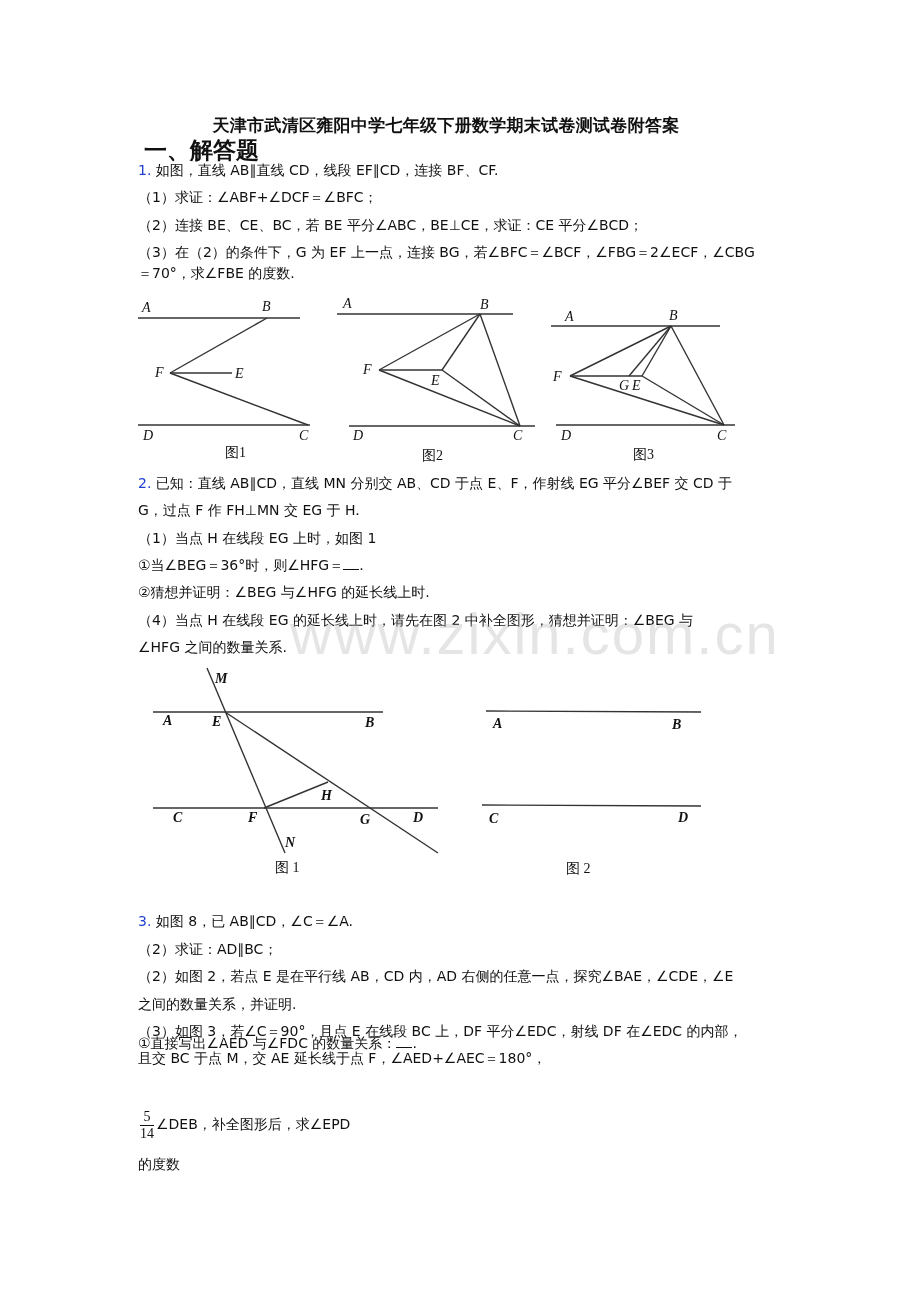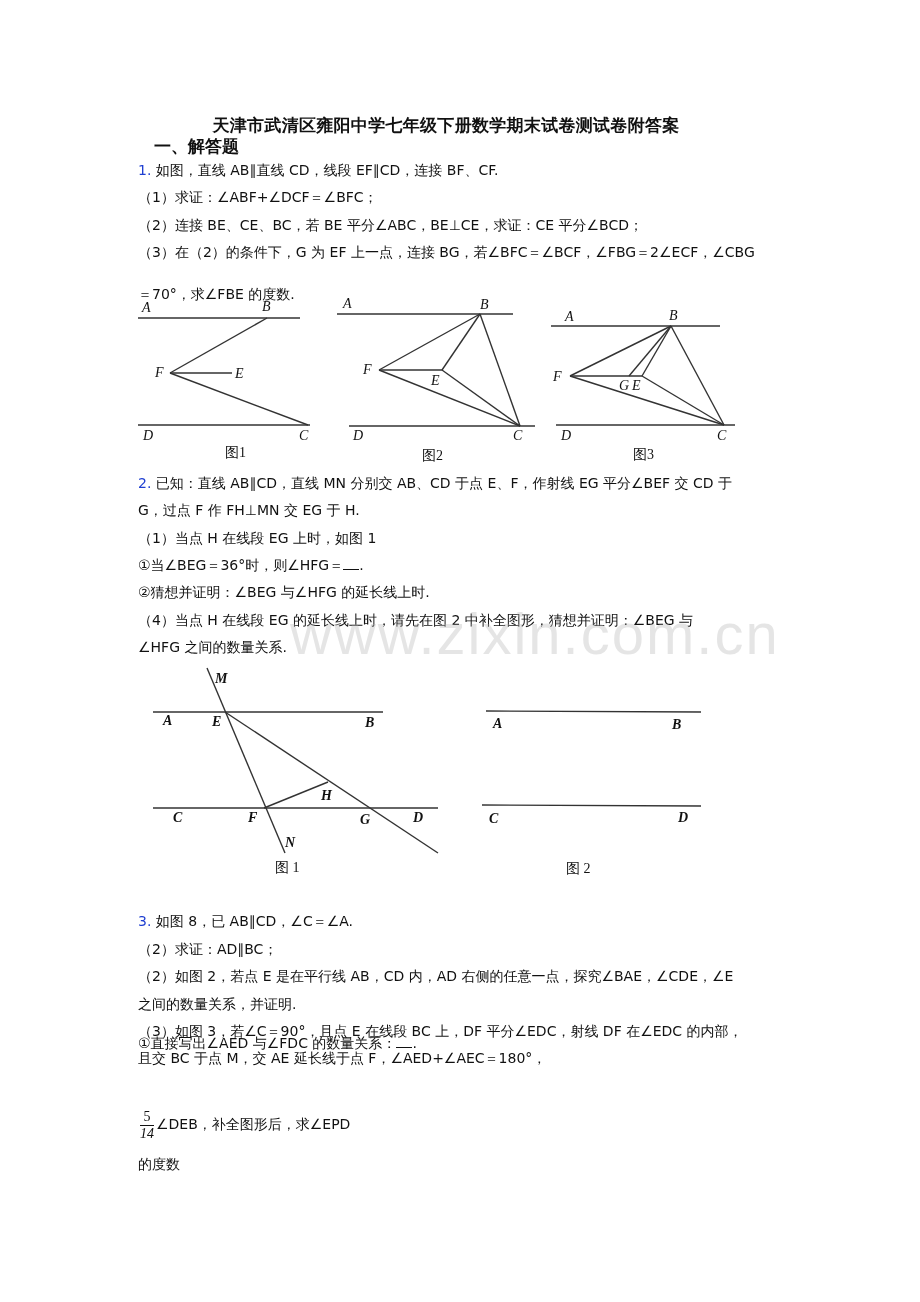--- a/index.html
+++ b/index.html
@@ -1,44 +1,44 @@
 <!DOCTYPE html>
 <html><head>
 <meta charset="utf-8">
 <style>
   html, body { margin: 0; padding: 0; background: #ffffff; }
   body { width: 920px; height: 1302px; position: relative; overflow: hidden;
          font-family: "DejaVu Sans", "Liberation Sans", sans-serif; color: #111; }
   .abs { position: absolute; }
   .title { left: 0; width: 892px; top: 114px; text-align: center; font-size: 17px; font-weight: bold; letter-spacing: 0.3px; }
-  .section { left: 154px; top: 135px; font-size: 17px; font-weight: bold; }
+  .section { left: 144px; top: 135px; font-size: 23px; font-weight: bold; }
   .line { left: 138px; font-size: 14px; line-height: 18px; white-space: nowrap; }
   .qnum { color: #1f3fd1; }
   svg text { font-family: "Liberation Serif", serif; font-style: italic; font-size: 14px; fill: #111; }
   svg text.cap { font-style: normal; font-size: 14px; }
   svg text.bold { font-weight: bold; }
   .figline { stroke: #333; stroke-width: 1.4; fill: none; }
   .watermark { left: 290px; top: 600px; font-size: 58px; color: rgba(180,180,180,0.35);
                font-family: "Liberation Sans", sans-serif; letter-spacing: 2px; pointer-events: none; }
   .frac { display: inline-block; vertical-align: middle; text-align: center; font-family: "Liberation Serif", serif; font-size: 14px; line-height: 16px; margin: 0 2px; }
   .frac .num { display: block; border-bottom: 1px solid #111; padding: 0 1px; }
-  .frac .den { display: block; font-style: italic; }
+  .frac .den { display: block; }
   .blank { display: inline-block; border-bottom: 1px solid #111; width: 16px; height: 13px; vertical-align: baseline; }
 </style>
 </head>
 <body>
 
 <div class="abs title">天津市武清区雍阳中学七年级下册数学期末试卷测试卷附答案</div>
 <div class="abs section">一、解答题</div>
 
 <div class="abs line" style="top:161px"><span class="qnum">1.</span> <span>如图，直线 AB∥直线 CD，线段 EF∥CD，连接 BF、CF.</span></div>
 <div class="abs line" style="top:188px">（1）求证：∠ABF+∠DCF＝∠BFC；</div>
 <div class="abs line" style="top:216px">（2）连接 BE、CE、BC，若 BE 平分∠ABC，BE⊥CE，求证：CE 平分∠BCD；</div>
 <div class="abs line" style="top:243px">（3）在（2）的条件下，G 为 EF 上一点，连接 BG，若∠BFC＝∠BCF，∠FBG＝2∠ECF，∠CBG</div>
-<div class="abs line" style="top:285px">＝70°，求∠FBE 的度数.</div>
+<div class="abs line" style="top:264px">＝70°，求∠FBE 的度数.</div>
 
 <svg class="abs" style="left:135px;top:295px" width="180" height="170">
   <line class="figline" x1="3" y1="23" x2="165" y2="23"></line>
   <line class="figline" x1="3" y1="130" x2="175" y2="130"></line>
   <line class="figline" x1="132" y1="23" x2="35" y2="78"></line>
   <line class="figline" x1="35" y1="78" x2="97" y2="78"></line>
   <line class="figline" x1="35" y1="78" x2="173" y2="130"></line>
   <text x="7" y="17">A</text>
   <text x="127" y="16">B</text>
   <text x="20" y="82">F</text>

